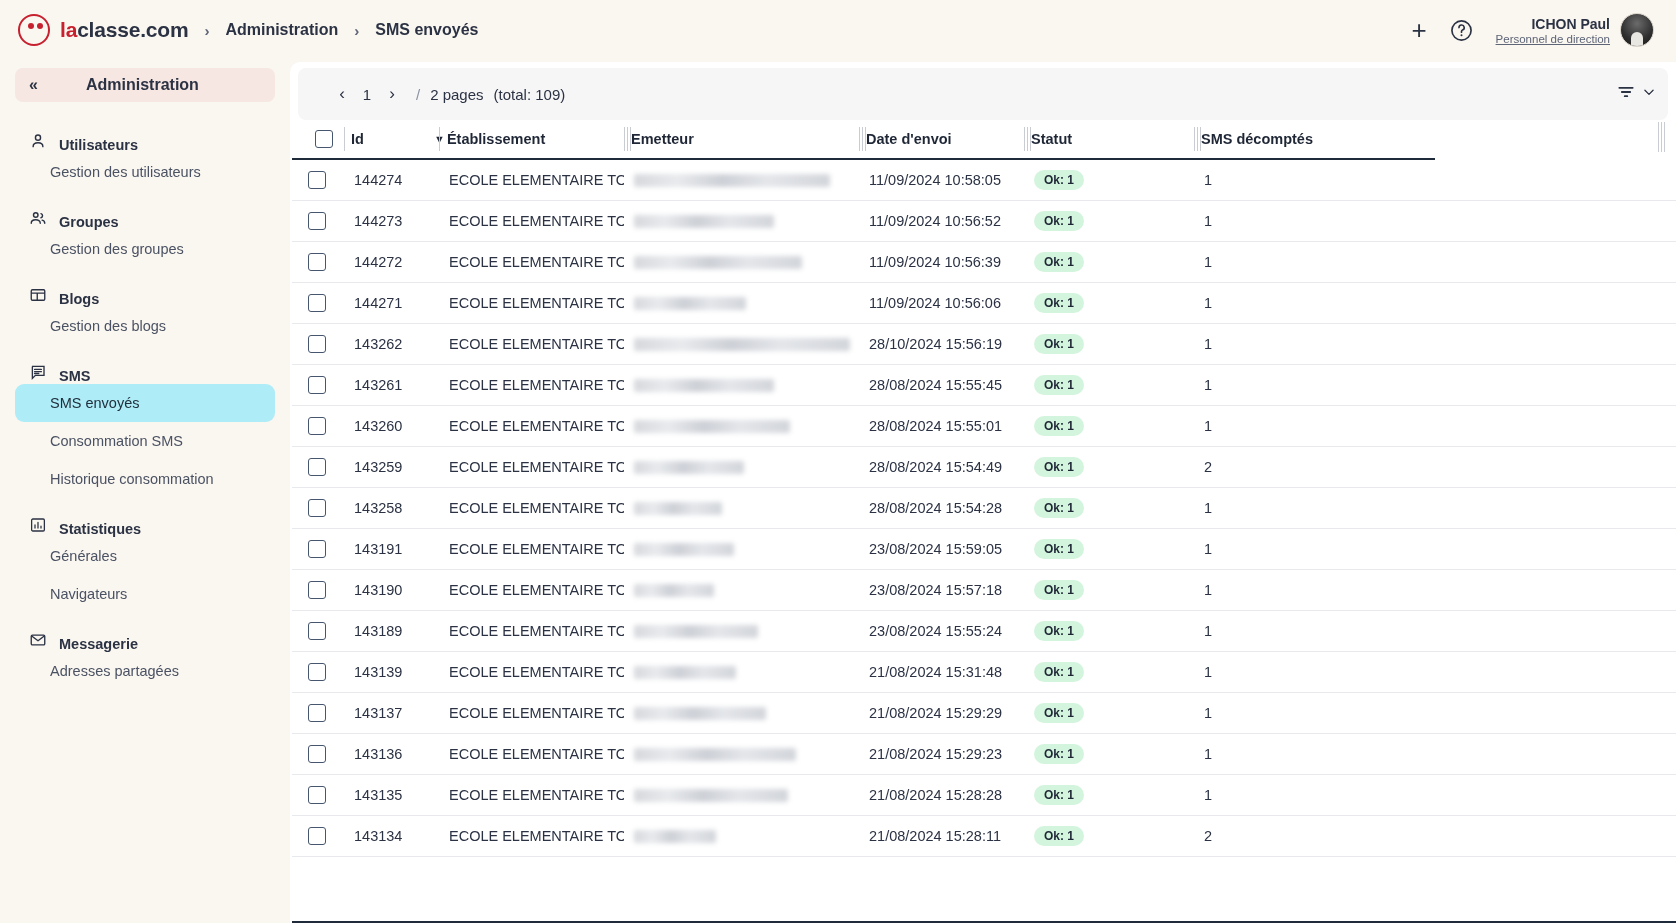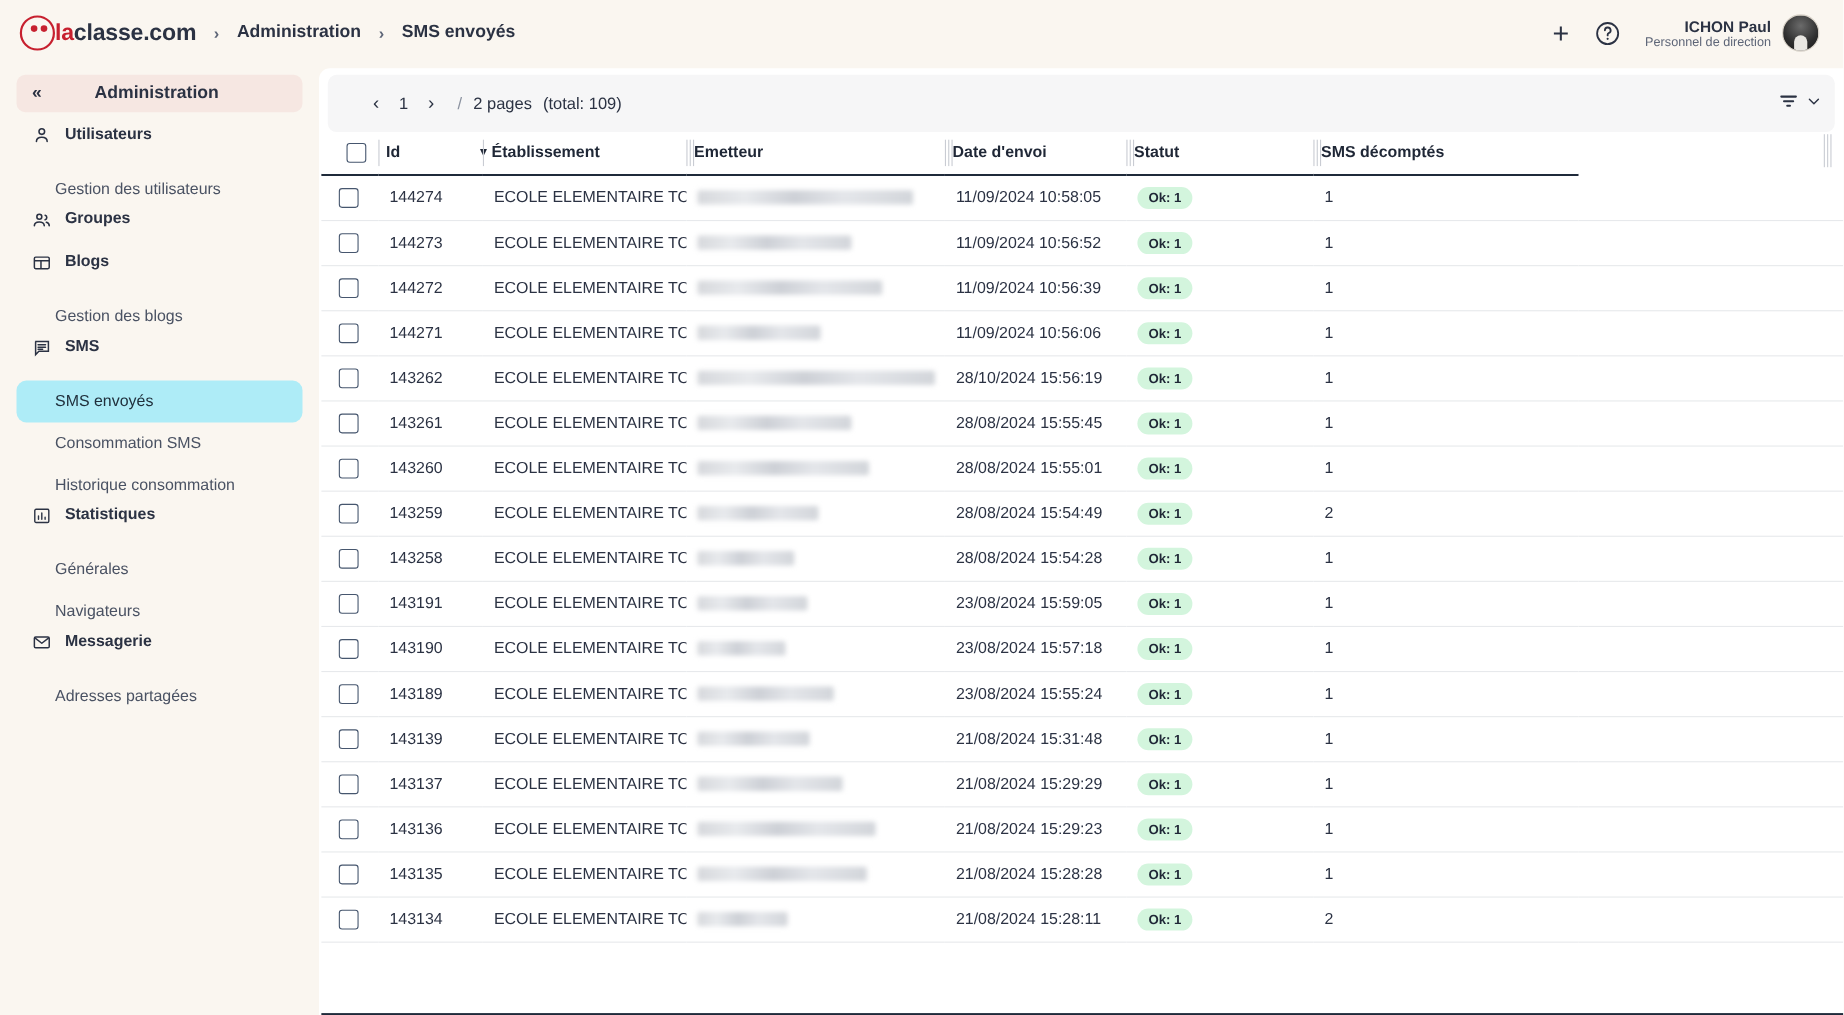--- a/index.html
+++ b/index.html
@@ -12,21 +12,21 @@
 
   
   #topbar {
     height: 60px;
     background: #faf6f0;
     display: flex;
     align-items: center;
     padding: 0 22px 0 18px;
     position: relative;
   }
-  #brand { display: flex; align-items: center; gap: 0; }
+  #brand { display: flex; align-items: center; gap: 10px; }
   .logo-mark {
     width: 32px; height: 32px; border-radius: 50%;
     border: 2.5px solid #c7202f;
     position: relative; flex: 0 0 auto;
     background: #faf6f0;
   }
   .logo-mark::before {
     content: "";
     position: absolute; left: 8px; top: 7px;
     width: 6px; height: 6px; border-radius: 50%;
@@ -53,21 +53,21 @@
     margin-left: auto; display: flex; align-items: center; gap: 22px;
   }
   .icon-btn {
     color: #2b3243; display: flex; align-items: center; justify-content: center;
     cursor: pointer;
   }
   .plus-icon { font-size: 26px; line-height: 1; font-weight: 300; }
   .user-block { display: flex; align-items: flex-end; gap: 10px; }
   .user-names { text-align: right; line-height: 1.2; }
   .user-name { font-size: 14px; font-weight: 700; color: #2b3243; }
-  .user-role { font-size: 11.5px; color: #5d6577; }
+  .user-role { font-size: 11.5px; color: #5d6577; text-decoration: underline; }
   .avatar {
     width: 34px; height: 34px; border-radius: 50%;
     background: radial-gradient(circle at 50% 30%, #6b6b6b 0%, #2e2e2e 60%, #1a1a1a 100%);
     border: 1px solid #d8d2c8;
     position: relative; overflow: hidden;
   }
   .avatar::after {
     content: ""; position: absolute; left: 50%; top: 55%;
     transform: translateX(-50%);
     width: 12px; height: 16px; border-radius: 6px 6px 3px 3px;
@@ -92,21 +92,21 @@
     padding: 0 14px;
     margin-bottom: 12px;
   }
   .collapse-icon { color: #2b3243; font-size: 16px; font-weight: 700; cursor: pointer; }
   #sidebar-title {
     flex: 1; text-align: center; font-size: 16px; color: #2b3243; font-weight: 600;
     margin-right: 14px;
   }
   .nav-group { margin-bottom: 0; }
   .nav-parent {
-    display: flex; align-items: flex-start; gap: 12px;
+    display: flex; align-items: flex-end; gap: 12px;
     height: 39px; padding: 0 14px;
     color: #2b3243; font-size: 14.5px; font-weight: 700;
     cursor: pointer; border-radius: 8px;
   }
   .nav-parent svg { flex: 0 0 auto; }
   .nav-child {
     display: flex; align-items: center;
     height: 38px; padding: 0 14px 0 35px;
     color: #4a5263; font-size: 14.5px;
     cursor: pointer; border-radius: 9px;
@@ -281,20 +281,23 @@
         </div>
         <div class="nav-group">
           <div class="nav-parent">
             <span><svg width="18" height="18" viewBox="0 0 24 24" fill="none" stroke="#2b3243" stroke-width="1.9" stroke-linecap="round">
                 <circle cx="9" cy="8" r="3"></circle>
                 <path d="M3 19c0-3 2.7-4.6 6-4.6S15 16 15 19"></path>
                 <path d="M16 6.2a2.8 2.8 0 0 1 0 5.4"></path>
                 <path d="M17.5 14.8c2.2.5 3.5 2 3.5 4.2"></path>
               </svg></span>
             <span>Groupes</span>
+          </div>
+          <div class="nav-child">
+            <span>Gestion des groupes</span>
           </div>
         </div>
         <div class="nav-group">
           <div class="nav-parent">
             <span><svg width="18" height="18" viewBox="0 0 24 24" fill="none" stroke="#2b3243" stroke-width="1.8">
                 <rect x="3" y="5" width="18" height="14" rx="1.6"></rect>
                 <path d="M3 9.5h18M11 9.5V19"></path>
               </svg></span>
             <span>Blogs</span>
           </div>

